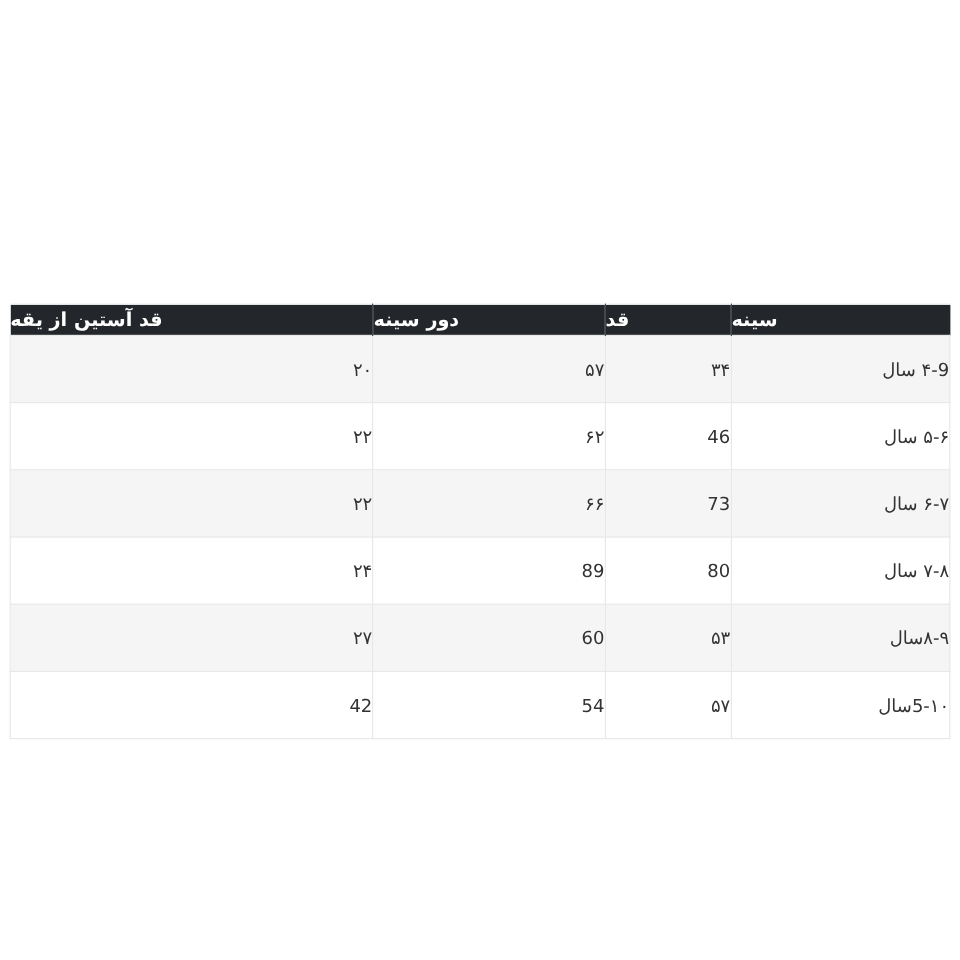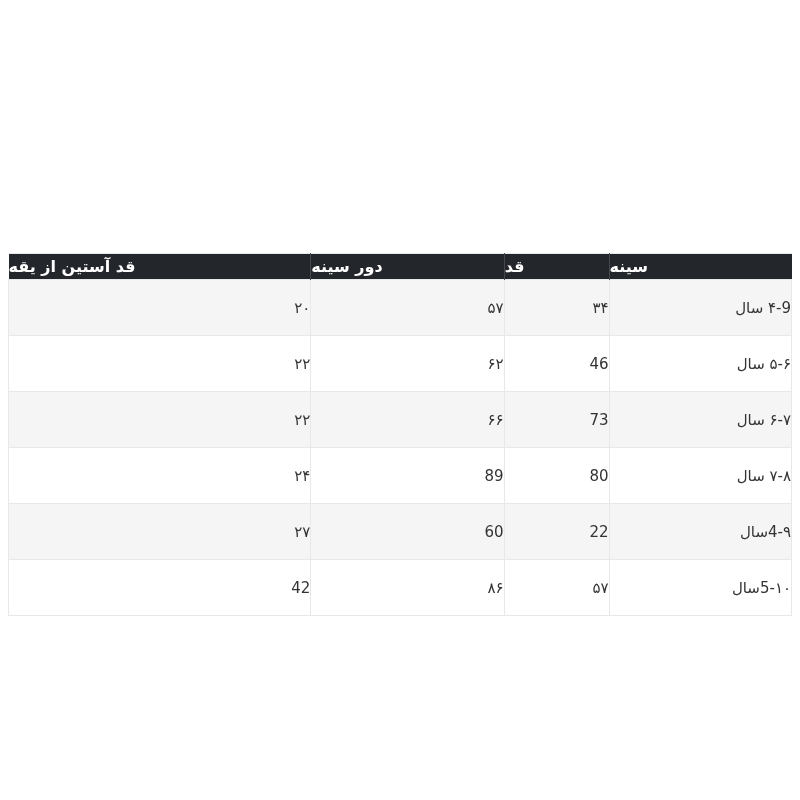--- a/index.html
+++ b/index.html
@@ -85,25 +85,25 @@
         <td>۶۶</td>
         <td>۲۲</td>
       </tr>
       <tr>
         <td>۷‎-‎۸ سال</td>
         <td>80</td>
         <td>89</td>
         <td>۲۴</td>
       </tr>
       <tr>
-        <td>4‎-‎۹سال</td>
-        <td>22</td>
+        <td>۸‎-‎۹سال</td>
+        <td>۵۳</td>
         <td>60</td>
         <td>۲۷</td>
       </tr>
       <tr>
         <td>5‎-‎۱۰سال</td>
         <td>۵۷</td>
-        <td>۸۶</td>
+        <td>54</td>
         <td>42</td>
       </tr>
     </tbody>
 </table>
 
 </body></html>

